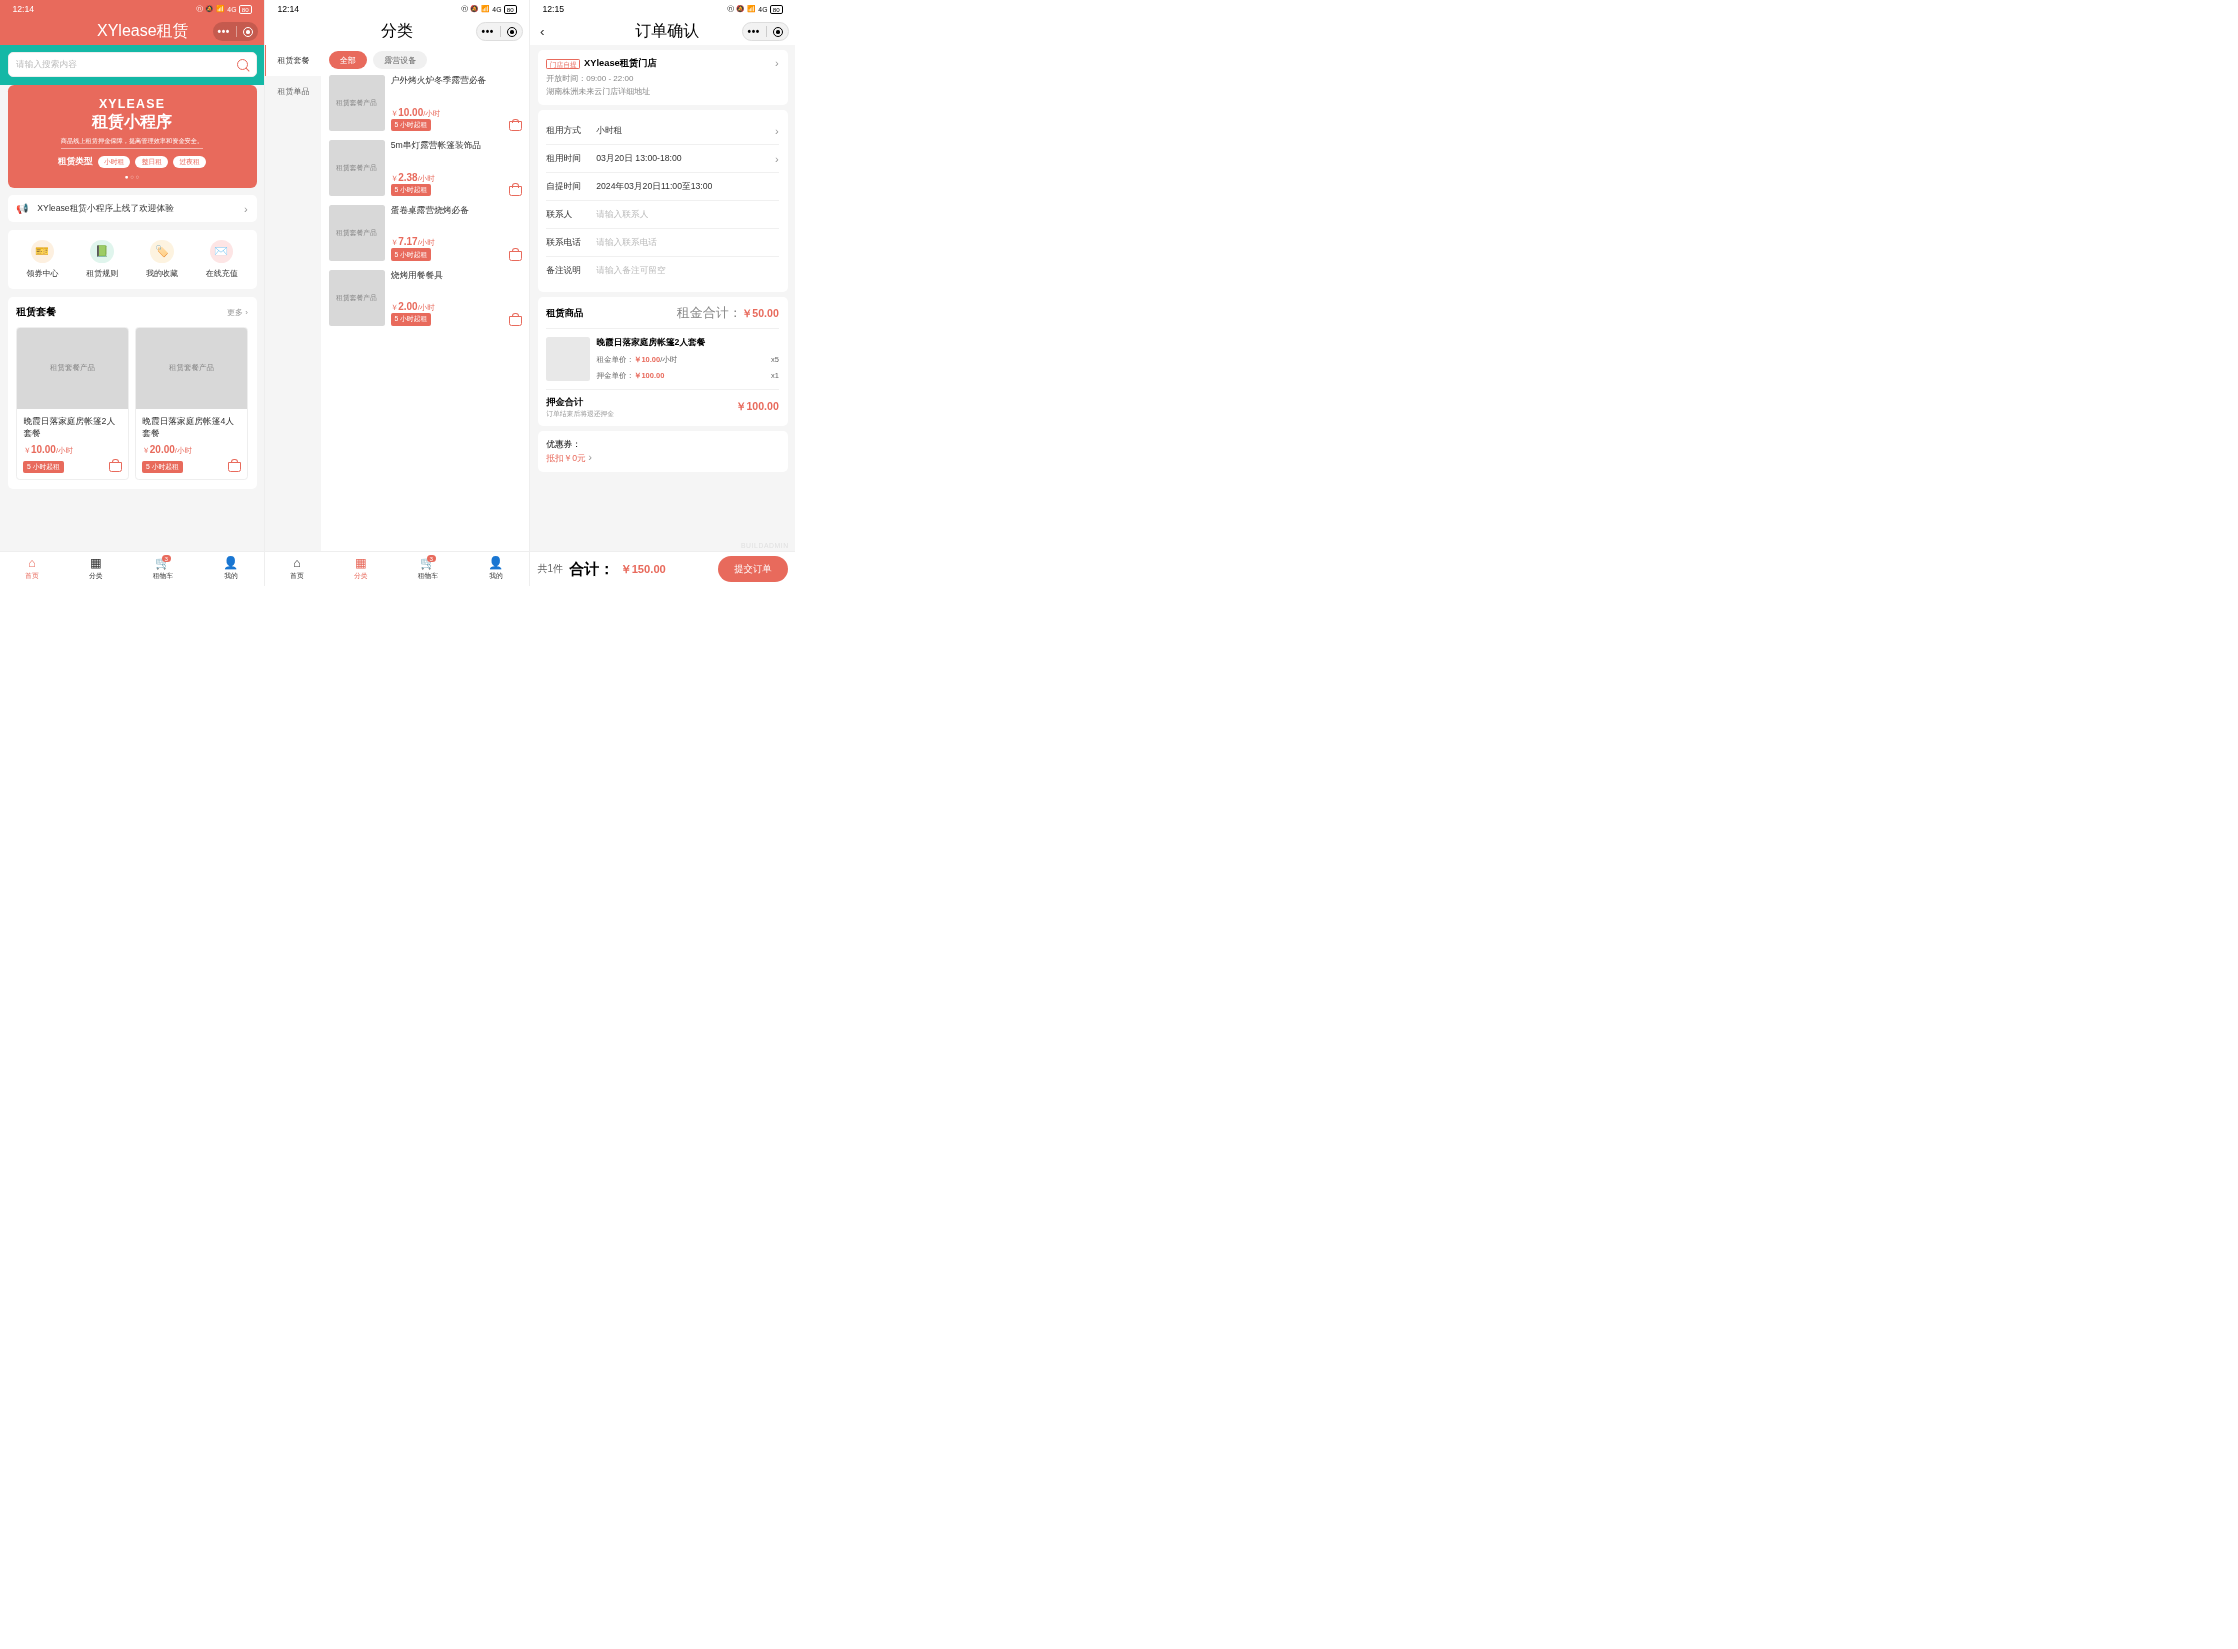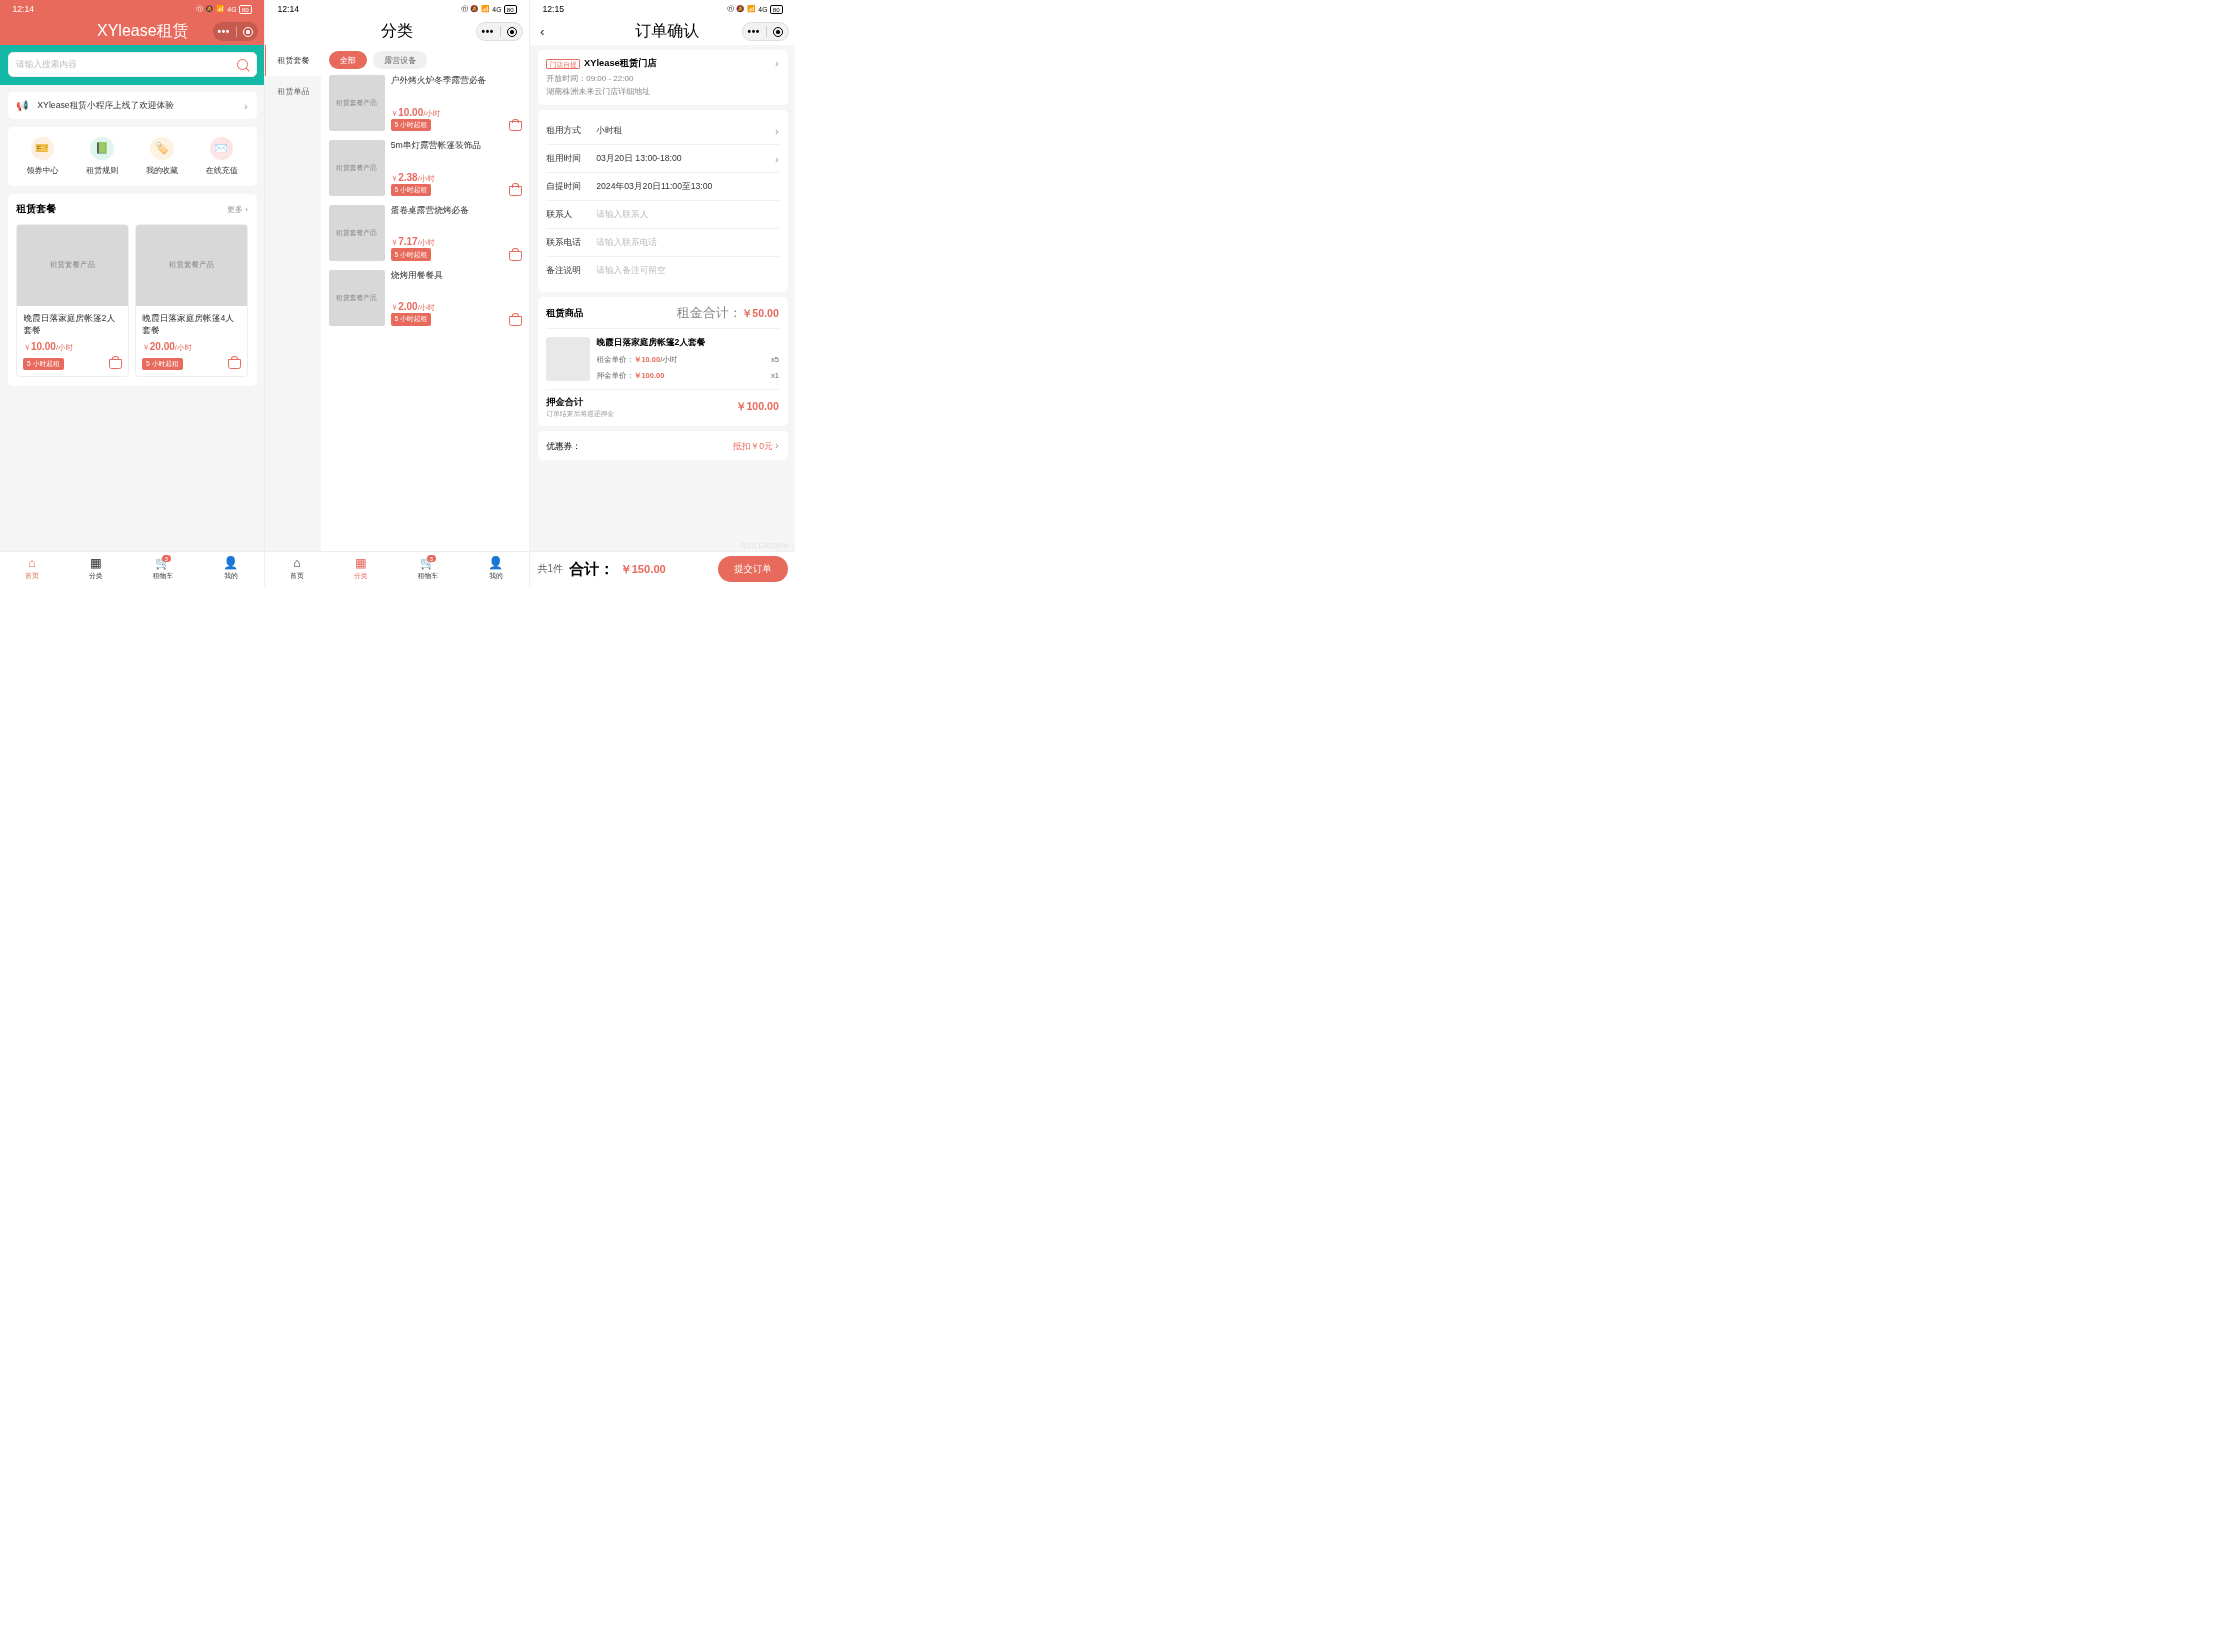--- a/index.html
+++ b/index.html
@@ -111,21 +111,21 @@
 .rent-total-val { color:#e86a5c; font-size:10.6px; font-weight:bold; }
 .rent-item { display:flex; gap:6.2px; padding:7.5px 0; }
 .rent-img { width:44px; height:44px; background:#e8e8e8; border-radius:2.5px; flex-shrink:0; }
 .rent-info { flex:1; }
 .rent-title { font-size:8.7px; font-weight:bold; }
 .rent-price-row { display:flex; justify-content:space-between; font-size:7.5px; color:#666; margin-top:6.2px; }
 .rent-price-row .red { color:#e86a5c; font-weight:bold; }
 .deposit-row { display:flex; justify-content:space-between; align-items:center; padding-top:6.2px; border-top:0.6px solid #f0f0f0; }
 .deposit-label { font-size:9.3px; font-weight:bold; }
 .deposit-sub { font-size:6.8px; color:#999; }
-.coupon-row { display:flex; justify-content:space-between; align-items:flex-end; font-size:8.7px; }
+.coupon-row { display:flex; justify-content:space-between; align-items:flex-start; font-size:8.7px;flex-direction:column; }
 .coupon-val { color:#e86a5c; }
 .s3-bottom { height:35px; background:#fff; border-top:0.6px solid #eee; display:flex; align-items:center; padding:0 7.5px; gap:6.2px; }
 .s3-bottom .count { font-size:10px; color:#666; }
 .s3-bottom .total-label { font-size:15px; font-weight:bold; }
 .s3-bottom .total-val { color:#e86a5c; font-size:11.2px; font-weight:bold; flex:1; }
 .submit-btn { background:#e86a5c; color:#fff; border-radius:13.7px; padding:6.2px 16px; font-size:9.3px; font-weight:500; }
 .watermark { position:absolute; bottom:37px; right:6.2px; color:#e0e0e0; font-size:6.8px; letter-spacing:0.6px; }
 </style>
 </head>
 <body>
@@ -150,20 +150,32 @@
       <span class="capsule-sep"></span>
       <span class="capsule-target"></span>
     </div>
   </div>
   <div class="s1-body">
     <div class="search-wrap">
       <div class="search-box">
         <span>请输入搜索内容</span>
         <span class="search-icon-circle"></span>
       </div>
+    </div>
+    <div class="banner">
+      <h2>XYLEASE</h2>
+      <h1>租赁小程序</h1>
+      <div class="sub-wrap"><span class="sub">商品线上租赁押金保障，提高管理效率和资金安全。</span></div>
+      <div class="types">
+        <span class="types-label">租赁类型</span>
+        <span class="type-pill">小时租</span>
+        <span class="type-pill">整日租</span>
+        <span class="type-pill">过夜租</span>
+      </div>
+      <div class="dots"><span class="active">●</span> ○ ○</div>
     </div>
     <div class="notice">
       <span class="horn-icon">📢</span>
       <span>XYlease租赁小程序上线了欢迎体验</span>
       <span class="chevron">›</span>
     </div>
     <div class="quick-grid">
       <div class="quick-item">
             <div class="qicon orange">🎫</div>
             <span>领券中心</span>

